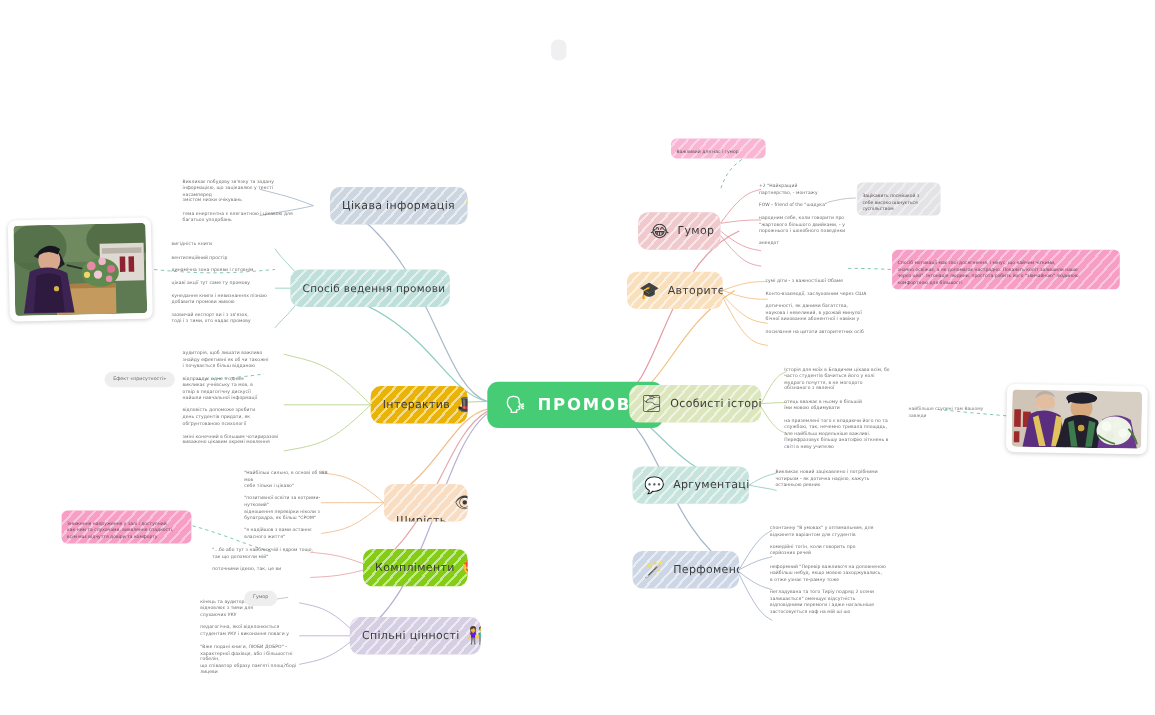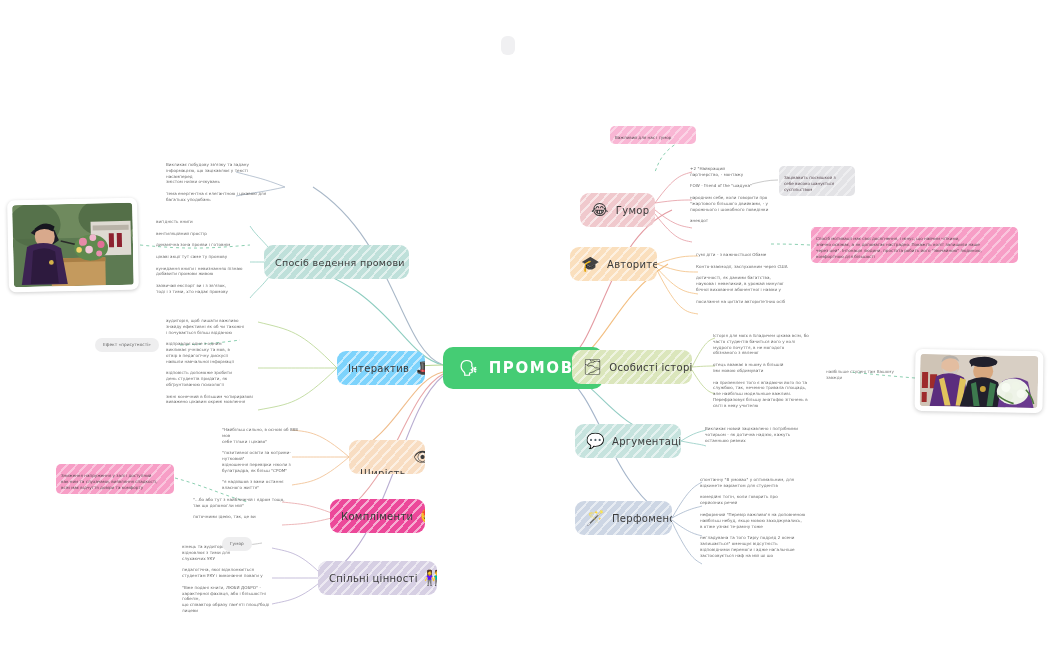--- a/index.html
+++ b/index.html
@@ -169,33 +169,37 @@
     <path d="M240,545 C250,545 256,544 262,543" fill="none" stroke="#bdbdbd" stroke-width=".8"></path>
   </svg>
 
   <div class="toolchip" style="left:501px; top:36px; width:14px; height:19px;"></div>
 
   <div class="center" style="left:443px; top:347px;">
     <span class="ico">🗣</span>
     <span class="lbl">ПРОМОВА</span>
   </div>
 
+  <div class="node" style="left:300px; top:170px; width:125px; background:#ccd6e0;">
+    <span class="lbl" style="font-size:10px;">Цікава інформація</span>
+    <span class="ico">💡</span>
+  </div>
   <div class="node" style="left:264px; top:245px; width:145px; background:#bfe0da;">
     <span class="lbl" style="font-size:9.5px;">Спосіб ведення промови</span>
 
   </div>
-  <div class="node" style="left:337px; top:351px; width:88px; background:#7dd3fc;">
+  <div class="node" style="left:337px; top:351px; width:88px; background:#eab308;">
     <span class="lbl" style="font-size:10px;">Інтерактив</span>
     <span class="ico">🎩</span>
   </div>
   <div class="node" style="left:349px; top:440px; width:76px; background:#f8ddc2;">
     <span class="lbl" style="font-size:10px;margin-top:32px;">Щирість</span>
     <span class="ico">👁</span>
   </div>
-  <div class="node" style="left:330px; top:499px; width:95px; background:#ec4899;">
+  <div class="node" style="left:330px; top:499px; width:95px; background:#84cc16;">
     <span class="lbl" style="font-size:10px;">Компліменти</span>
     <span class="ico">🤩</span>
   </div>
   <div class="node" style="left:318px; top:561px; width:119px; background:#d6cfe3;">
     <span class="lbl" style="font-size:10px;">Спільні цінності</span>
     <span class="ico">👫</span>
   </div>
 
   <div class="node" style="left:580px; top:193px; width:75px; background:#f0c9cd;">
     <span class="ico">😂</span>

